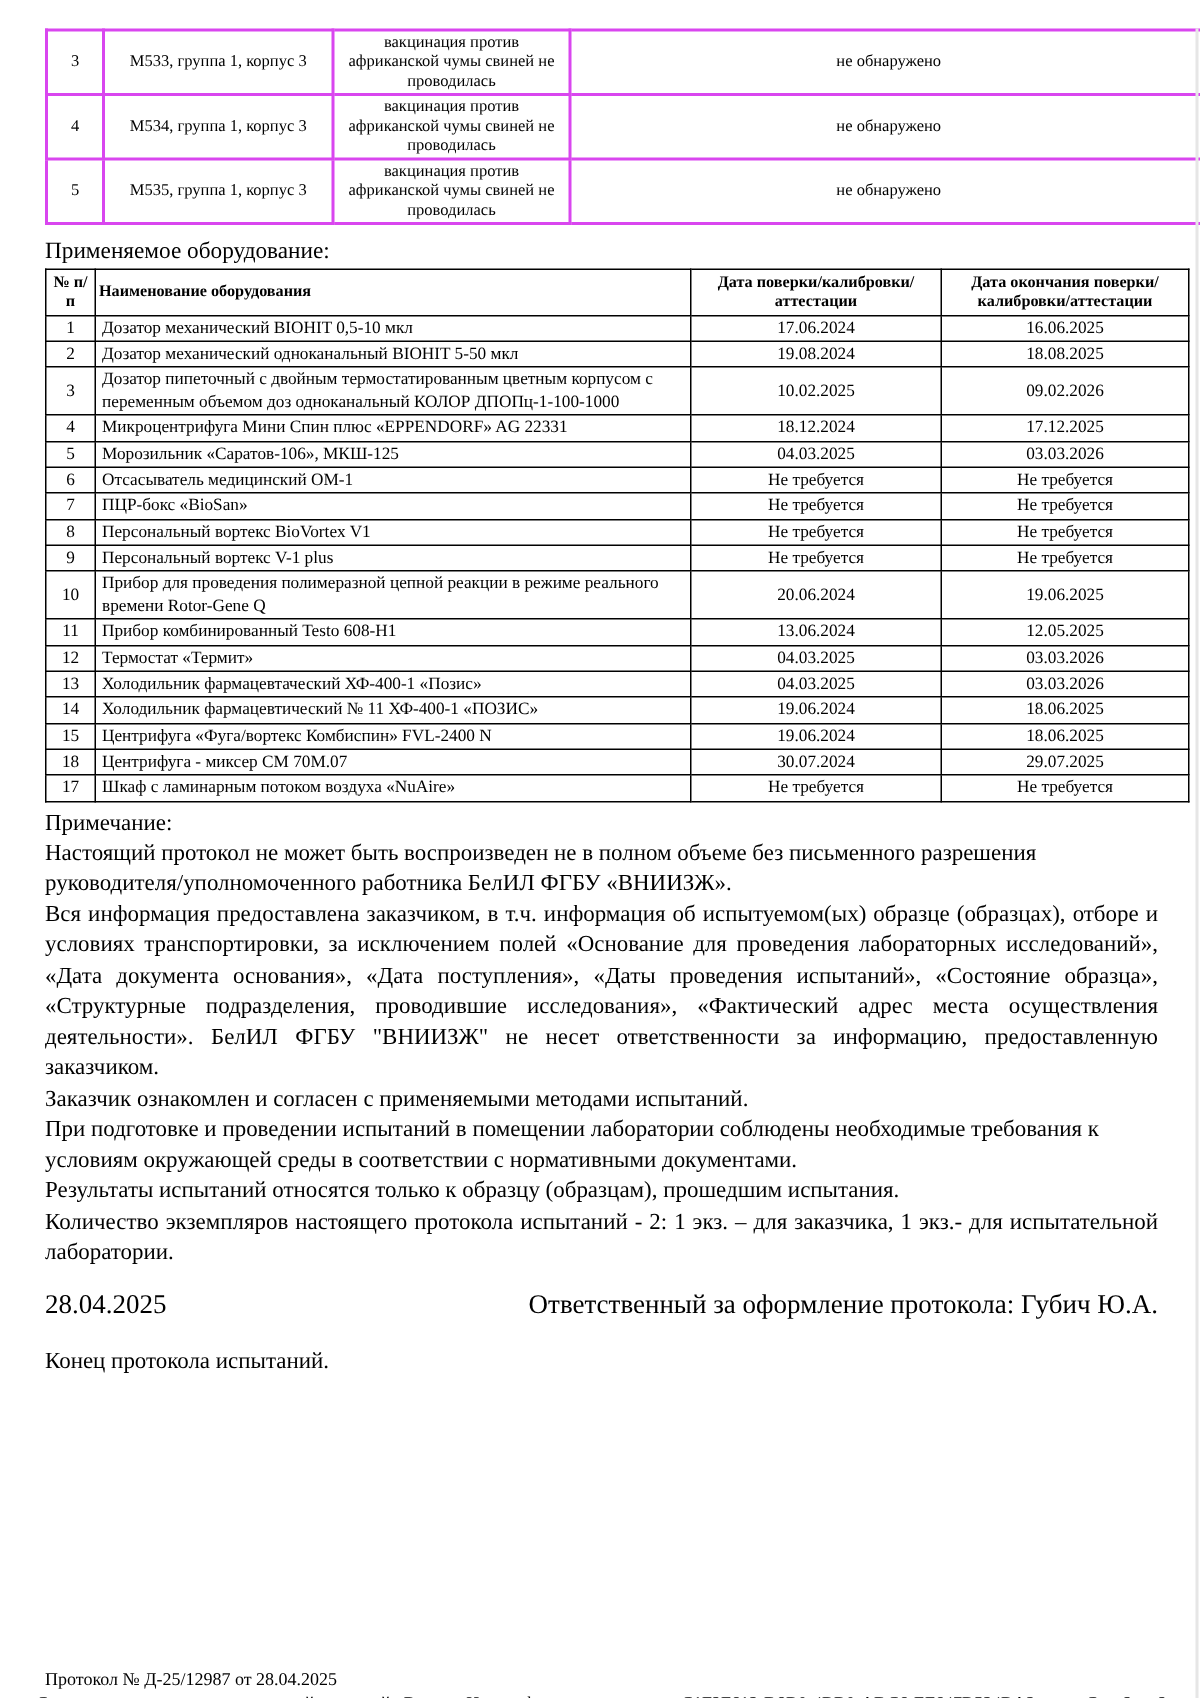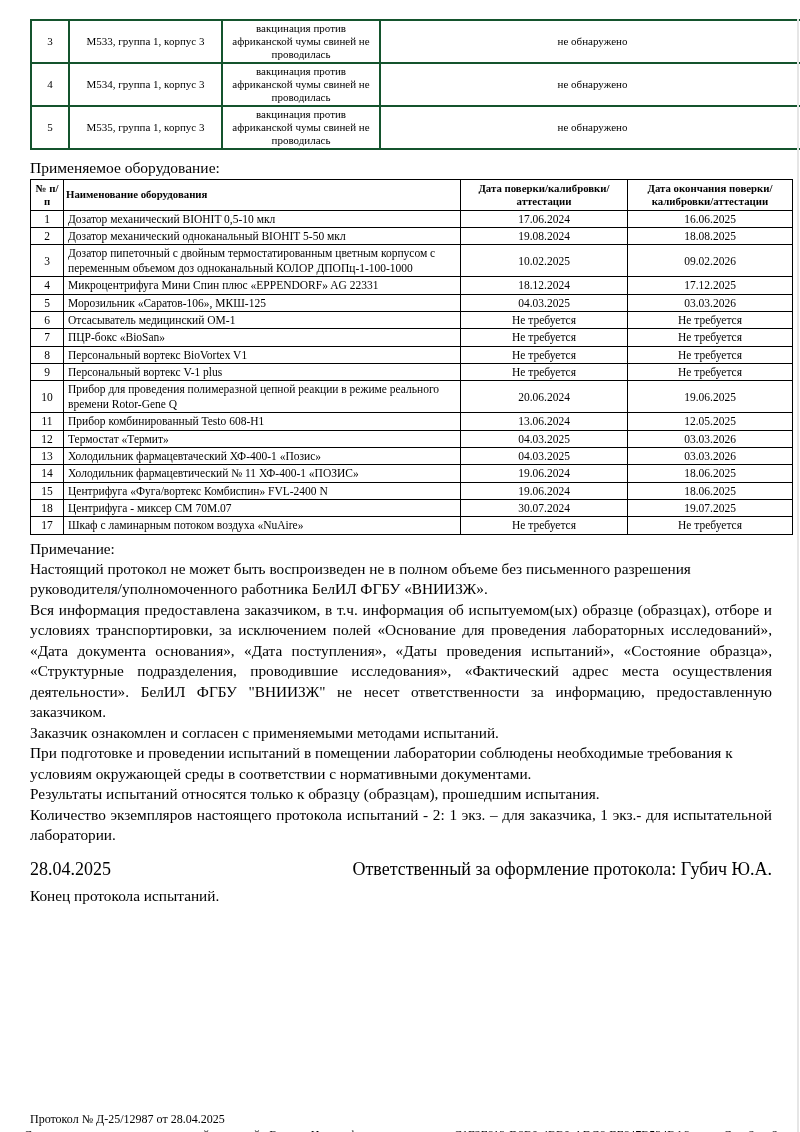--- a/index.html
+++ b/index.html
@@ -15,21 +15,21 @@
   .page-edge {
     position: absolute; right: 1px; top: 0; width: 2px; height: 100%;
     background: #e6e6e6;
   }
   .content { margin: 0 28px 0 30px; width: 742px; }
 
   
   table { border-collapse: collapse; table-layout: fixed; }
   .samples-table { width: 742px; margin-top: 19px; font-size: 11px; line-height: 1.18; }
   .samples-table td {
-    border: 2px solid #14532d; text-align: center; vertical-align: middle;
+    border: 2px solid #d946ef; text-align: center; vertical-align: middle;
     padding: 1px 3px; height: 38px; overflow: hidden;
   }
   .samples-table .c-num  { width: 30px; }
   .samples-table .c-sam  { width: 145px; }
   .samples-table .c-vac  { width: 150px; }
   .samples-table .c-res  { width: 417px; }
 
   
   .section-title { font-size: 15.5px; margin: 9px 0 2px 0; }
   .equip-table { width: 742px; font-size: 11.5px; line-height: 1.25; }
@@ -44,21 +44,21 @@
 
   
   .notes-title { font-size: 15.3px; margin: 4px 0 0 0; line-height: 20px; }
   .note-p { margin: 0; font-size: 15.3px; line-height: 20.5px; text-align: left; }
   .note-paragraphs .note-p:nth-child(2),
   .note-paragraphs .note-p:nth-child(3),
   .note-paragraphs .note-p:nth-child(6) { text-align: justify; }
 
   
   .sig-row { display: flex; justify-content: space-between; margin-top: 13px; font-size: 18px; line-height: 20px; }
-  .end-note { font-size: 15.3px; line-height: 22px; margin-top: 6px; }
+  .end-note { font-size: 15.3px; line-height: 22px; margin-top: 18px; }
 
   
   .footer {
     position: absolute; left: 30px; right: 22px; bottom: 8px;
     font-size: 12px; line-height: 16px;
   }
   .footer-line2 { display: flex; justify-content: space-between; margin-left: -6px; }
 </style>
 </head>
 <body>
@@ -190,21 +190,21 @@
           <tr>
           <td class="c-num">15</td>
           <td class="c-name">Центрифуга «Фуга/вортекс Комбиспин» FVL-2400 N</td>
           <td class="c-d1">19.06.2024</td>
           <td class="c-d2">18.06.2025</td>
         </tr>
           <tr>
           <td class="c-num">18</td>
           <td class="c-name">Центрифуга - миксер СМ 70М.07</td>
           <td class="c-d1">30.07.2024</td>
-          <td class="c-d2">19.07.2025</td>
+          <td class="c-d2">29.07.2025</td>
         </tr>
           <tr>
           <td class="c-num">17</td>
           <td class="c-name">Шкаф с ламинарным потоком воздуха «NuAire»</td>
           <td class="c-d1">Не требуется</td>
           <td class="c-d2">Не требуется</td>
         </tr>
         </tbody>
     </table>
 

